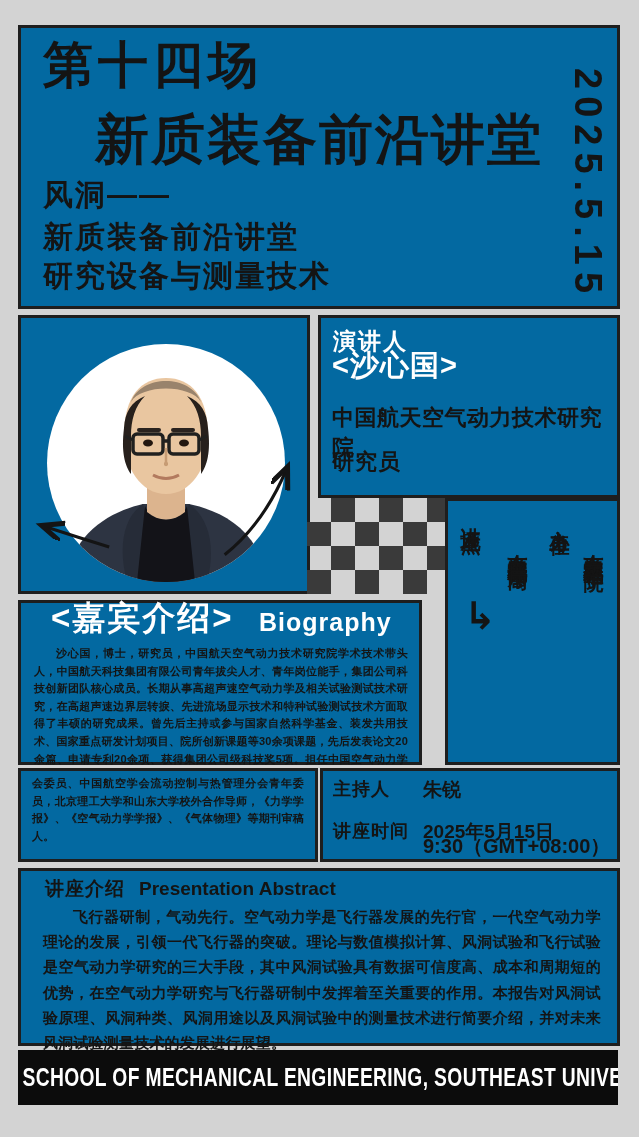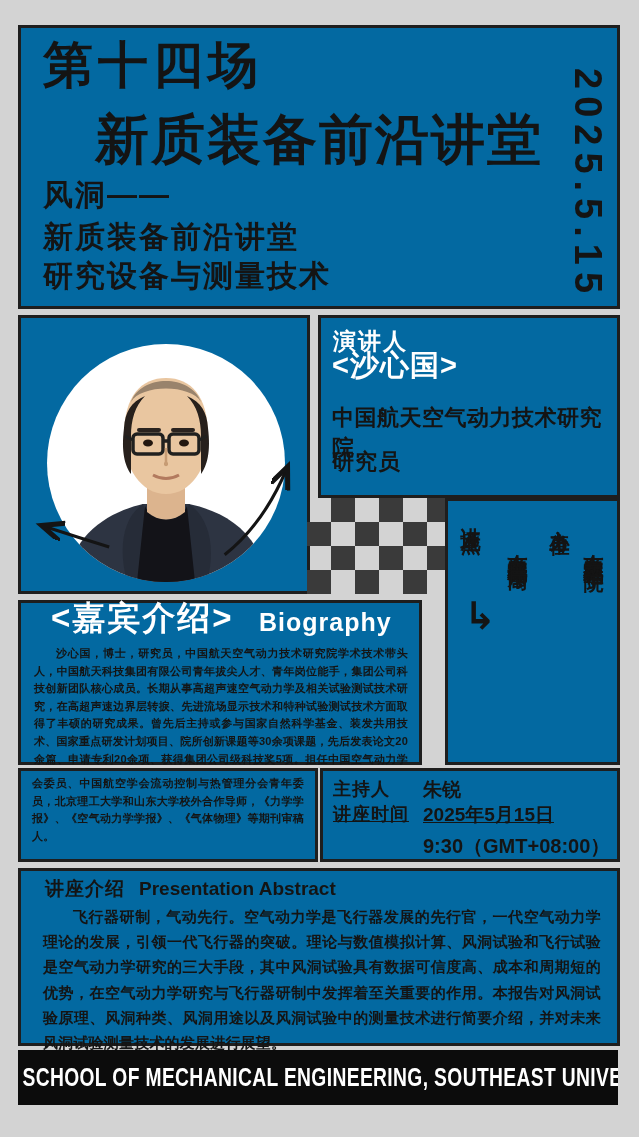--- a/index.html
+++ b/index.html
@@ -73,21 +73,21 @@
   .bio-cont-text{
     left:11px;top:4px;width:272px;
     font-size:11px;line-height:17.6px;font-weight:700;
     text-align:justify;letter-spacing:0.2px;
   }
 
   
   .host-box{left:320px;top:768px;width:300px;height:94px;}
   .host-row-label{left:10px;font-size:18px;font-weight:900;letter-spacing:1px;}
   .host-row-value{left:100px;font-size:19px;font-weight:900;}
-  .r1{top:6px;} .r2{top:31px;text-decoration:underline;} .r3{top:62px;font-size:20px;}
+  .r1{top:6px;} .r2{top:48px;} .r3{top:62px;font-size:20px;}
 
   
   .abstract-box{left:18px;top:868px;width:602px;height:178px;}
   .abstract-head{left:24px;top:5px;font-size:19px;font-weight:900;letter-spacing:1px;}
   .abstract-head-en{margin-left:14px;letter-spacing:0;}
   .abstract-text{
     left:22px;top:33px;width:558px;
     font-size:15px;line-height:25.2px;font-weight:700;
     text-align:justify;text-indent:2em;letter-spacing:0.2px;
   }

